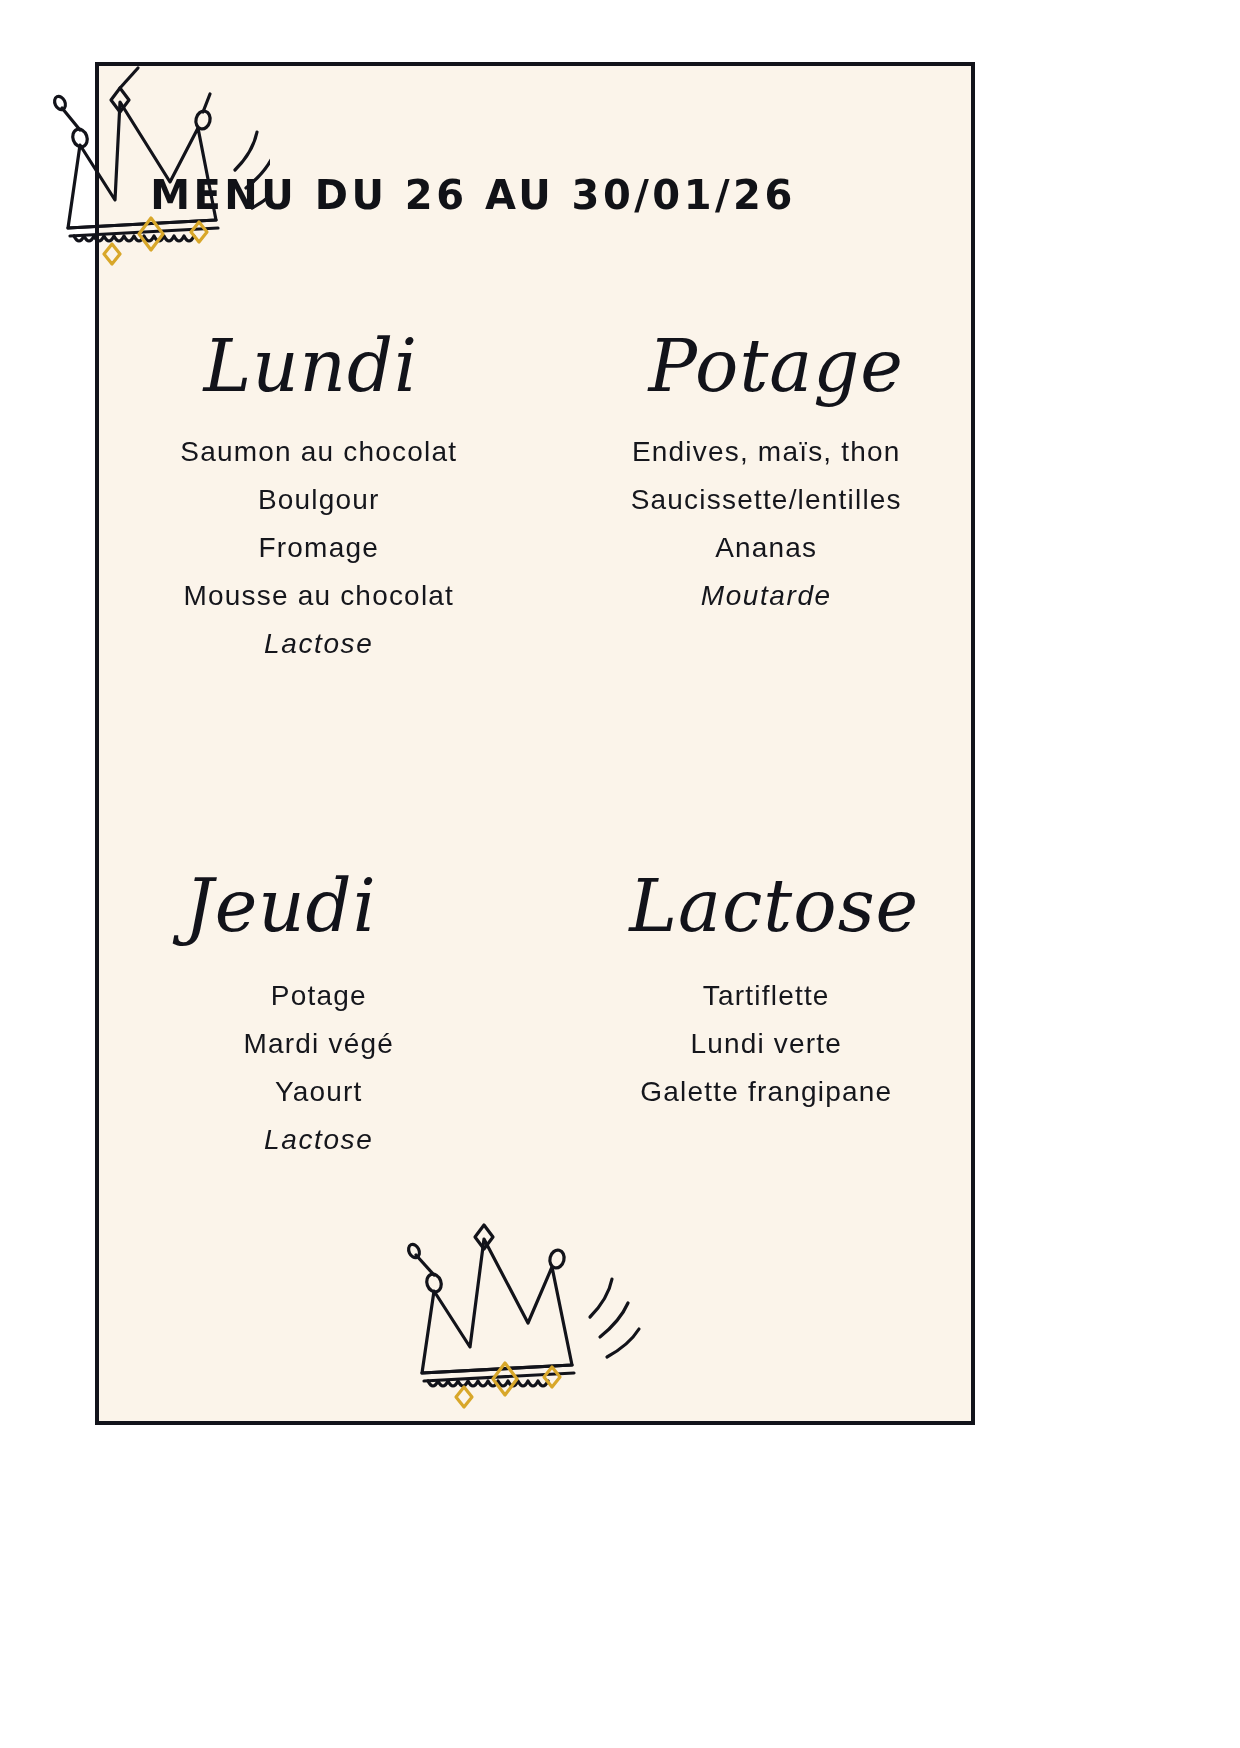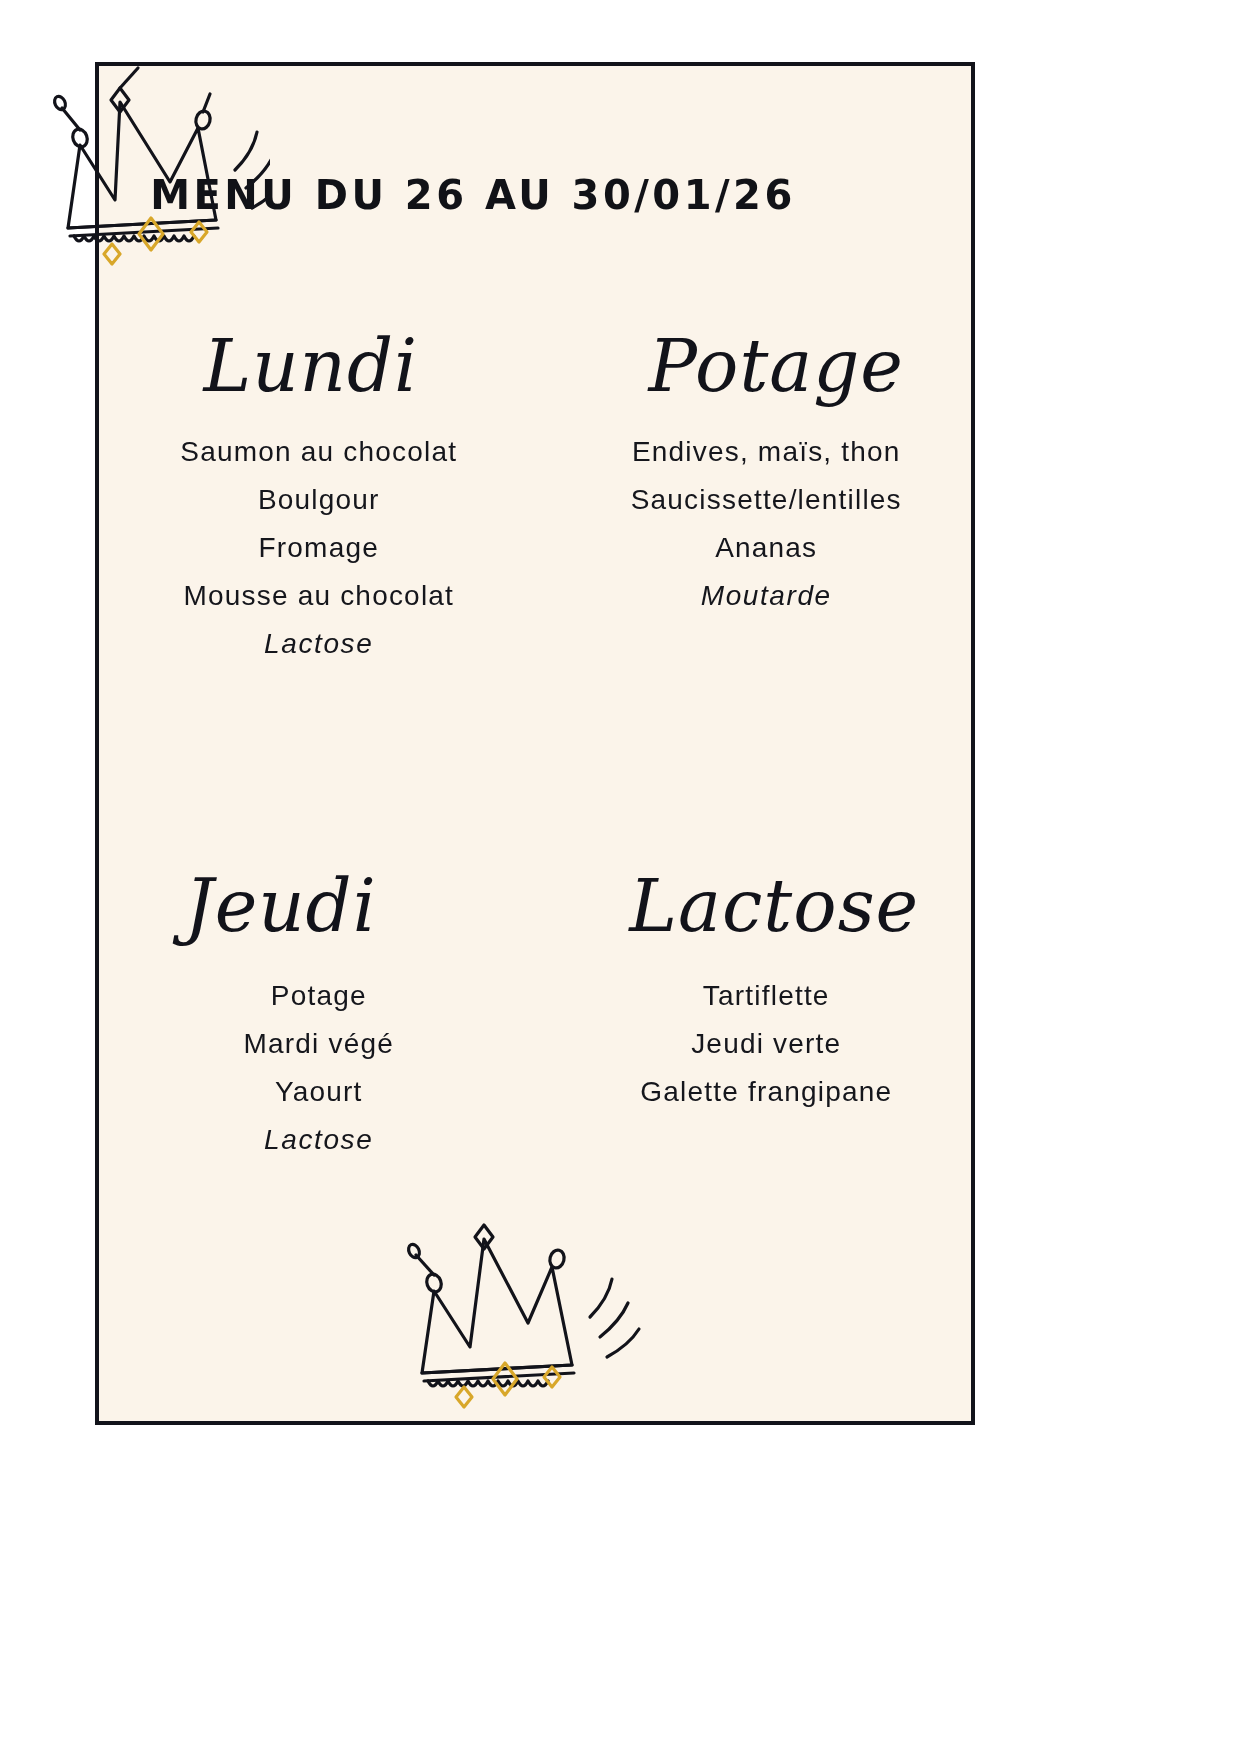--- a/index.html
+++ b/index.html
@@ -155,21 +155,21 @@
       <li class="dish">Mardi végé</li>
       <li class="dish">Yaourt</li>
       <li class="dish allergen">Lactose</li>
     </ul>
   </div>
 
   <div class="day-col" id="col-vendredi">
     <div class="day-name">Lactose</div>
     <ul class="dish-list">
       <li class="dish">Tartiflette</li>
-      <li class="dish">Jeudi verte</li>
+      <li class="dish">Lundi verte</li>
       <li class="dish">Galette frangipane</li>
     </ul>
   </div>
 
 </div>
 
 <svg class="crown" id="crown-top-left" width="250" height="220" viewBox="0 0 250 220">
   <g fill="none" stroke="#12131a" stroke-width="3.2" stroke-linecap="round" stroke-linejoin="round">
 
     <path d="M48 178 L60 95 L95 150 L100 52 L150 132 L178 78 L196 170 Z"></path>

